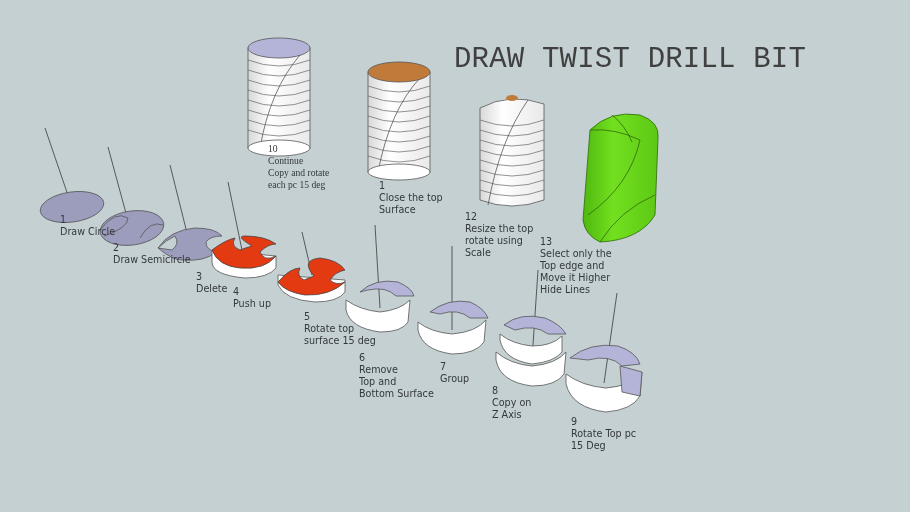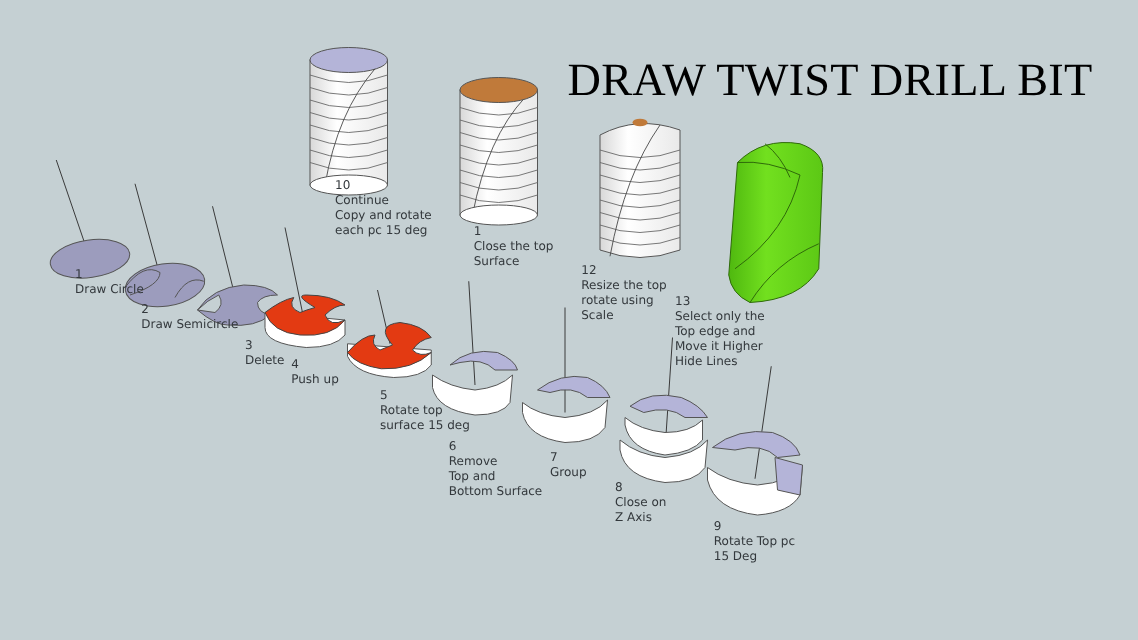--- a/index.html
+++ b/index.html
@@ -1,19 +1,19 @@
 <!DOCTYPE html>
 <html><head>
 <meta charset="utf-8">
 <style>
   html, body { margin:0; padding:0; }
   body { width:910px; height:512px; background:#c5d0d3; position:relative; overflow:hidden;
          font-family:"DejaVu Sans", sans-serif; }
-  .title { position:absolute; left:454px; top:43px; font-size:37px; color:#000000;
-           letter-spacing:0.2px; white-space:nowrap; font-family:Liberation Serif, serif; }
+  .title { position:absolute; left:454px; top:43px; font-size:29px; color:#404040;
+           letter-spacing:0.2px; white-space:nowrap; font-family:Liberation Mono, monospace; }
   .label { position:absolute; font-size:9.6px; line-height:12px; color:#33383c; white-space:pre; }
   svg.scene { position:absolute; left:0; top:0; }
 </style>
 </head>
 <body>
 
 <div class="title">DRAW TWIST DRILL BIT</div>
 
 <svg class="scene" width="910" height="512" viewBox="0 0 910 512">
   <defs>
@@ -152,26 +152,26 @@
 <div class="label" style="left:290px;top:311px;margin-left:14px;"><span>5</span>
 <span>Rotate top
 surface 15 deg</span></div>
 <div class="label" style="left:359px;top:331px;margin-top:21px;"><span>6</span>
 <span>Remove
 Top and
 Bottom Surface</span></div>
 <div class="label" style="left:440px;top:361px;"><span>7</span>
 <span>Group</span></div>
 <div class="label" style="left:492px;top:385px;"><span>8</span>
-<span>Close on
+<span>Copy on
 Z Axis</span></div>
 <div class="label" style="left:571px;top:416px;"><span>9</span>
 <span>Rotate Top pc
 15 Deg</span></div>
-<div class="label" style="left:268px;top:143px;"><span>10</span>
+<div class="label" style="left:268px;top:143px;font-family:Liberation Serif, serif;"><span>10</span>
 <span>Continue
 Copy and rotate
 each pc 15 deg</span></div>
 <div class="label" style="left:379px;top:180px;"><span>1</span>
 <span>Close the top
 Surface</span></div>
 <div class="label" style="left:465px;top:211px;"><span>12</span>
 <span>Resize the top
 rotate using
 Scale</span></div>

